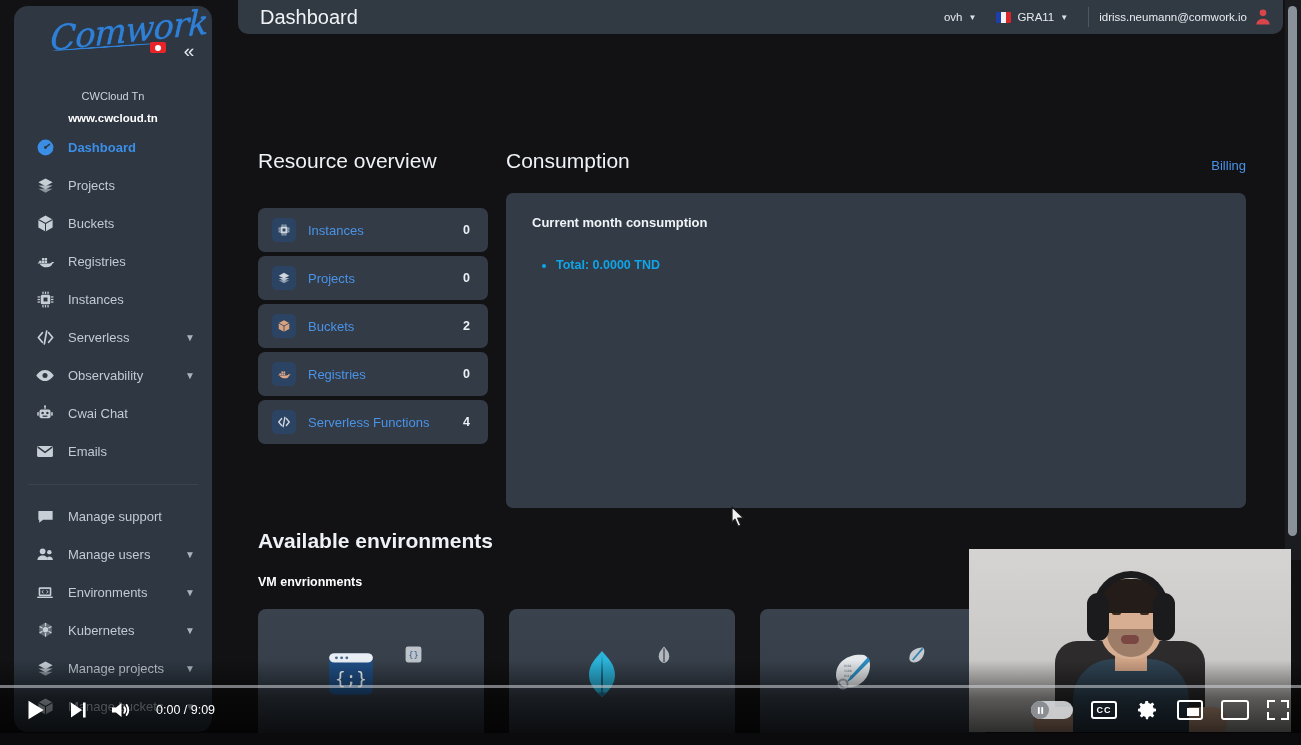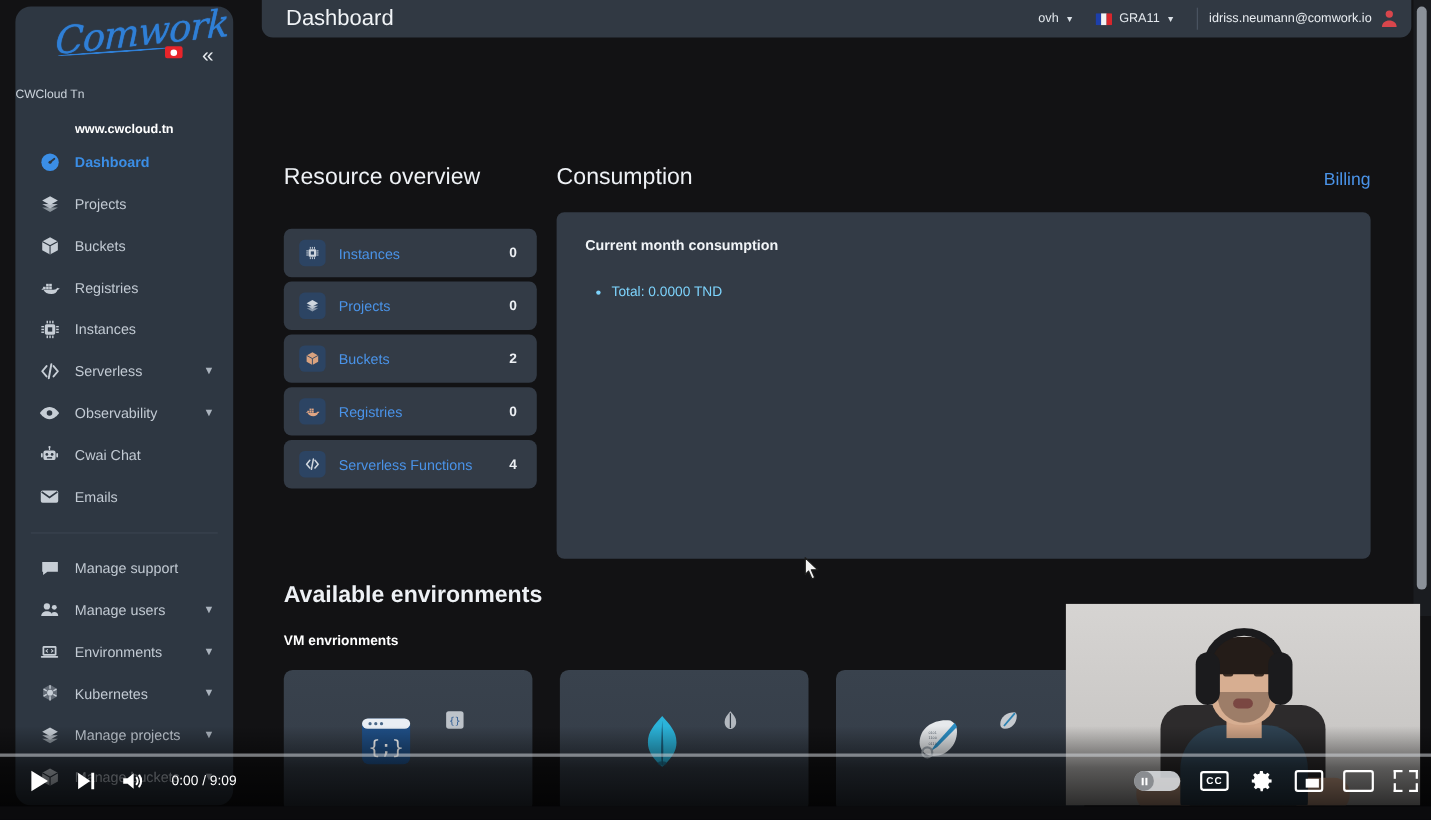--- a/index.html
+++ b/index.html
@@ -45,22 +45,22 @@
     width: 6px; height: 6px; border-radius: 50%;
     background: #fff;
   }
   .collapse-btn {
     position: absolute; right: 10px; top: 32px;
     width: 26px; height: 26px;
     color: #e7ebef; font-size: 19px; line-height: 26px;
     text-align: center; cursor: pointer;
   }
   .brand-sub {
-    position: absolute; left: 0; right: 0; top: 74px;
-    text-align: left; font-size: 11px; color: #cbd3db;
+    position: absolute; left: 0; right: 0; top: 84px;
+    text-align: center; font-size: 11px; color: #cbd3db;
   }
   .brand-url {
     position: absolute; left: 0; right: 0; top: 106px;
     text-align: center; font-size: 11.5px; color: #ffffff; font-weight: bold;
   }
 
   .nav-group { padding: 6px 0 6px 0; }
   .nav-item {
     position: relative;
     display: flex; align-items: center;
@@ -138,28 +138,28 @@
     background: #2c4463; border-radius: 5px;
     display: flex; align-items: center; justify-content: center;
     color: #cfd6de;
   }
   .res-label { flex: 1; font-size: 13px; color: #4a93e8; }
   .res-count { font-size: 12.5px; color: #eceff3; font-weight: bold; margin-right: 18px; }
 
   
   #consumption-panel { position: absolute; left: 278px; top: 115px; width: 740px; }
   .cons-head { display: flex; align-items: flex-end; margin-bottom: 20px; }
-  .billing-link { margin-left: auto; font-size: 16px; color: #4a93e8; cursor: pointer; }
+  .billing-link { margin-left: auto; font-size: 13px; color: #4a93e8; cursor: pointer; }
   .cons-card {
     background: #333b46; border-radius: 7px;
     height: 315px; padding: 22px 26px;
   }
   .cons-card-title { font-size: 13px; font-weight: bold; color: #f1f4f7; }
   .cons-list { margin: 28px 0 0 24px; }
-  .cons-list li { font-size: 12.5px; color: #7dd3fc; list-style: disc; }
+  .cons-list li { font-size: 12.5px; color: #0ea5e9; list-style: disc; font-weight: bold; }
 
   
   #env-panel { position: absolute; left: 30px; top: 495px; width: 1000px; }
   .env-title { font-size: 21px; color: #eef1f5; margin-bottom: 22px; }
   .env-sub { font-size: 12.5px; color: #ffffff; font-weight: bold; margin-bottom: 20px; }
   .env-cards { display: flex; gap: 25px; }
   .env-card {
     width: 226px; height: 130px;
     background: linear-gradient(180deg,#39424d 0%, #333b46 100%);
     border-radius: 8px;

